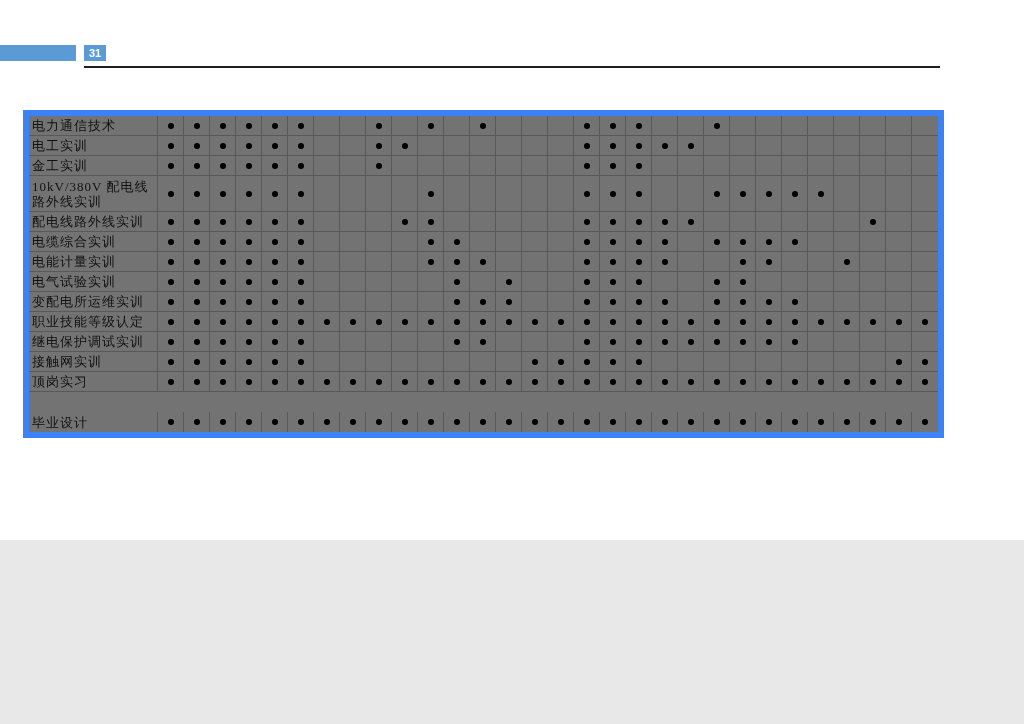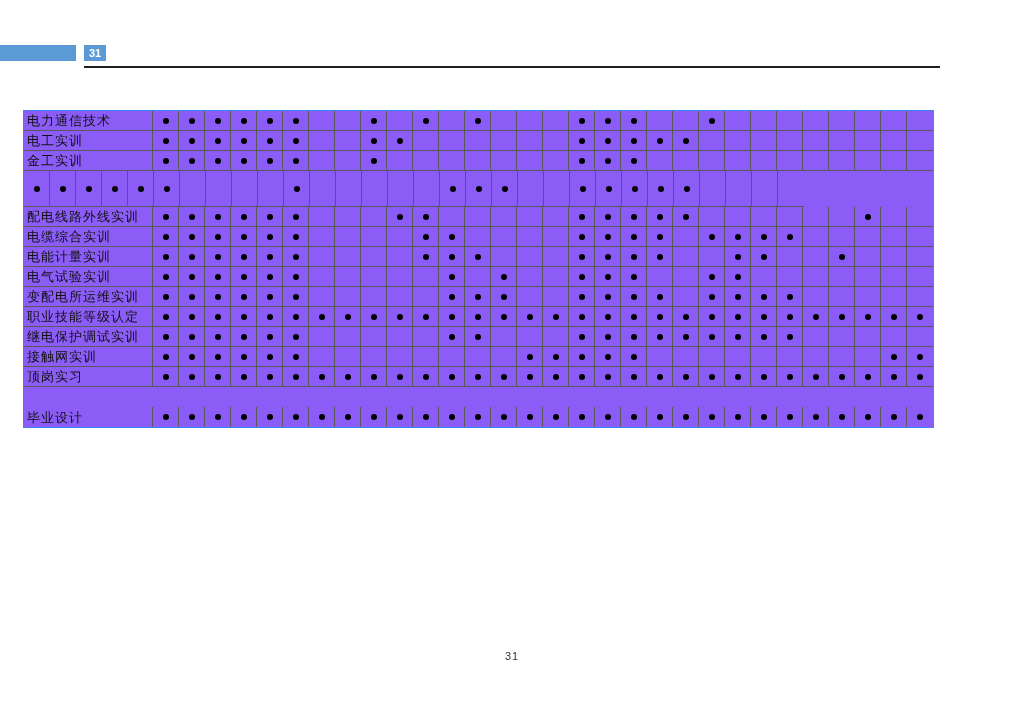--- a/index.html
+++ b/index.html
@@ -1,33 +1,33 @@
 <!DOCTYPE html>
 <html><head>
 <meta charset="utf-8">
 <style>
   html,body{margin:0;padding:0;background:#e8e8e8;}
   .page{
-    position:relative;width:1024px;height:724px;background:#ffffff;
+    position:relative;width:1024px;height:540px;background:#ffffff;
     font-family:"Liberation Serif", serif;overflow:hidden;
   }
   
   .accent-bar{position:absolute;left:0;top:45px;width:76px;height:16px;background:#5b9bd5;}
   .pagenum-badge{
     position:absolute;left:84px;top:45px;width:22px;height:16px;background:#5b9bd5;
     color:#ffffff;font:bold 11px/16px "Liberation Sans", sans-serif;text-align:center;
   }
   .doc-title{
     position:absolute;left:117px;top:43px;color:#2e74b5;
     font:bold 13px/19px "Liberation Sans", sans-serif;letter-spacing:1px;white-space:nowrap;
   }
   .header-rule{position:absolute;left:84px;top:66px;width:856px;height:2px;background:#1f1f1f;}
   
   .matrix{
-    position:absolute;left:23px;top:110px;border:1px solid #3b82f6;background:#8b5cf6;
+    position:absolute;left:23px;top:110px;border:6px solid #3b82f6;background:#737373;
   }
   .trow{display:flex;}
   .tcell{
     box-sizing:border-box;border-right:1px solid #595959;border-bottom:1px solid #595959;
     height:20px;display:flex;align-items:center;
   }
   .trow.tall .tcell{height:36px;}
   .trow:last-child .tcell{border-bottom:none;margin-top:20px;}
   .tcell:last-child{border-right:none;}
   .label-cell{
@@ -217,20 +217,21 @@
         <div class="tcell dot-cell"></div>
         <div class="tcell dot-cell"></div>
         <div class="tcell dot-cell"></div>
         <div class="tcell dot-cell"></div>
         <div class="tcell dot-cell"></div>
         <div class="tcell dot-cell"></div>
         <div class="tcell dot-cell"></div>
         <div class="tcell dot-cell"></div>
       </div>
       <div class="trow tall">
+        <div class="tcell label-cell">10kV/380V 配电线路外线实训</div>
         <div class="tcell dot-cell">
           <span class="dot"></span>
         </div>
         <div class="tcell dot-cell">
           <span class="dot"></span>
         </div>
         <div class="tcell dot-cell">
           <span class="dot"></span>
         </div>
         <div class="tcell dot-cell">

